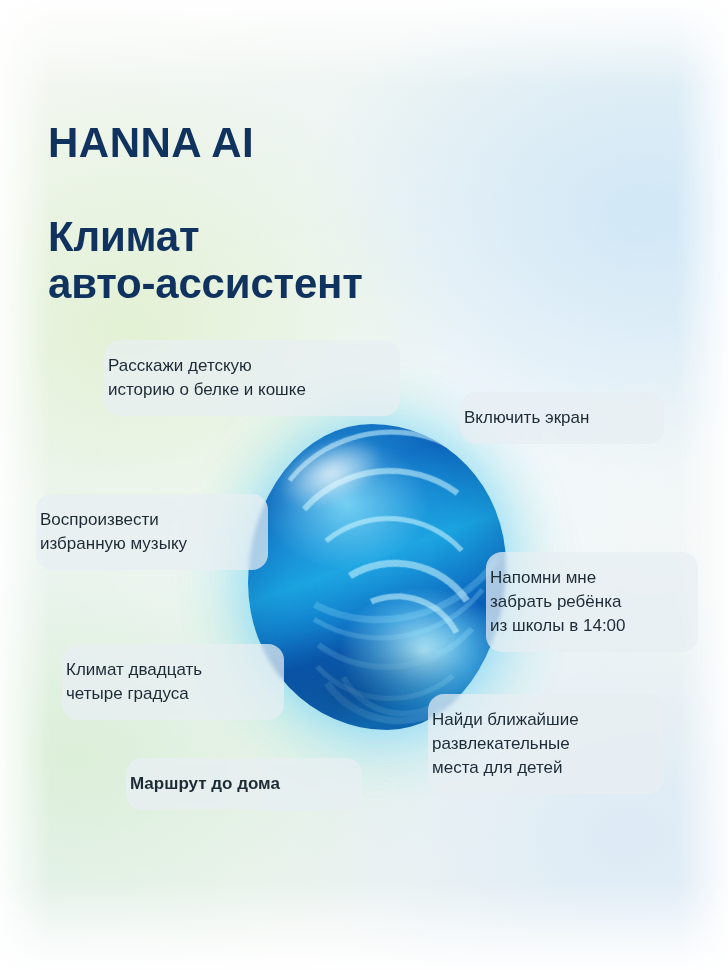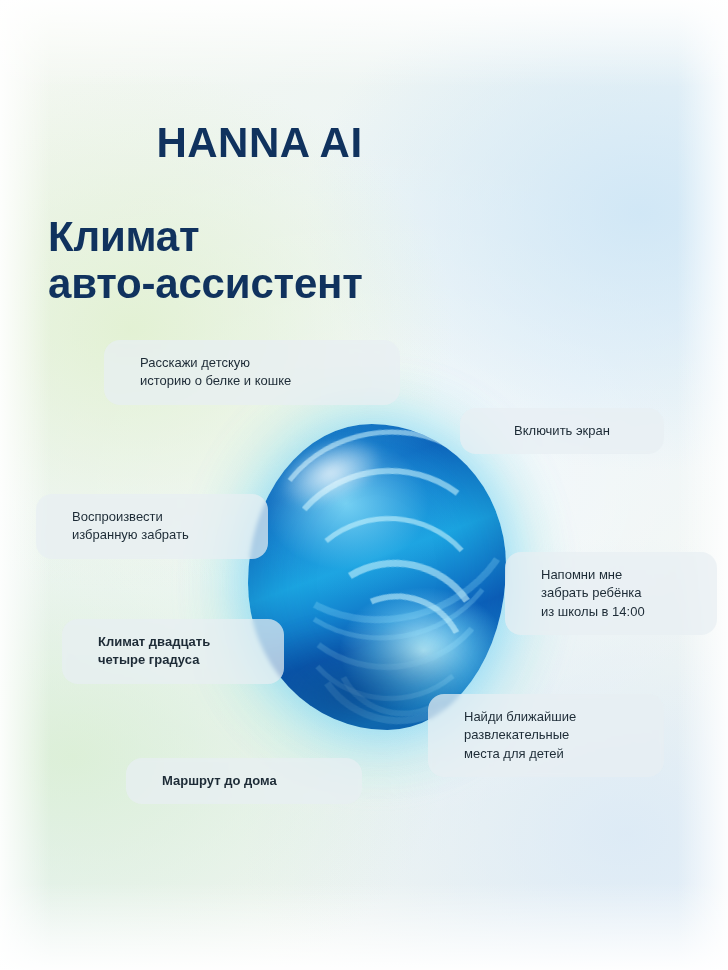--- a/index.html
+++ b/index.html
@@ -47,21 +47,20 @@
     color: #10325e;
     font-weight: bold;
     font-size: 42px;
     line-height: 1.12;
     letter-spacing: -0.2px;
     white-space: pre-line;
   }
   .headline .brand {
     display: block;
     letter-spacing: 0.5px;
-    text-align: right;
   }
 
   
   .orb-wrap {
     position: absolute;
     left: 248px;
     top: 424px;
     width: 258px;
     height: 306px;
     z-index: 2;
@@ -119,33 +118,33 @@
     filter: blur(8px);
   }
 
   
   .bubble {
     position: absolute;
     z-index: 5;
     border-radius: 16px;
     background: rgba(231,238,242,0.72);
     color: #1d2b36;
-    font-size: 13px;
+    font-size: 17px;
     line-height: 1.42;
-    padding: 14px 36px;
+    padding: 14px 4px;
     box-sizing: border-box;
     white-space: pre-line;
     backdrop-filter: blur(2px);
   }
 
   .b-story   { left: 104px; top: 340px; width: 296px; }
-  .b-screen  { left: 460px; top: 408px; width: 204px; text-align: center; }
+  .b-screen  { left: 460px; top: 392px; width: 204px; }
   .b-music   { left: 36px;  top: 494px; width: 232px; }
-  .b-remind  { left: 486px; top: 552px; width: 212px; margin-left: 19px; }
-  .b-climate { left: 62px;  top: 619px; width: 222px; font-weight: bold; }
+  .b-remind  { left: 486px; top: 552px; width: 212px; }
+  .b-climate { left: 62px;  top: 644px; width: 222px; }
   .b-route   { left: 126px; top: 758px; width: 236px; font-weight: bold; }
   .b-places  { left: 428px; top: 694px; width: 236px; }
 </style>
 </head>
 <body>
 
 <div class="poster">
 
   <div class="headline">
     <span class="brand">HANNA AI</span>
@@ -164,21 +163,21 @@
       <div class="swirl s6"></div>
       <div class="hilite"></div>
       <div class="shade"></div>
     </div>
   </div>
 
   <div class="bubble b-story">Расскажи детскую
 историю о белке и кошке</div>
   <div class="bubble b-screen">Включить экран</div>
   <div class="bubble b-music">Воспроизвести
-избранную забрать</div>
+избранную музыку</div>
   <div class="bubble b-remind">Напомни мне
 забрать ребёнка
 из школы в 14:00</div>
   <div class="bubble b-climate">Климат двадцать
 четыре градуса</div>
   <div class="bubble b-route">Маршрут до дома</div>
   <div class="bubble b-places">Найди ближайшие
 развлекательные
 места для детей</div>
 

